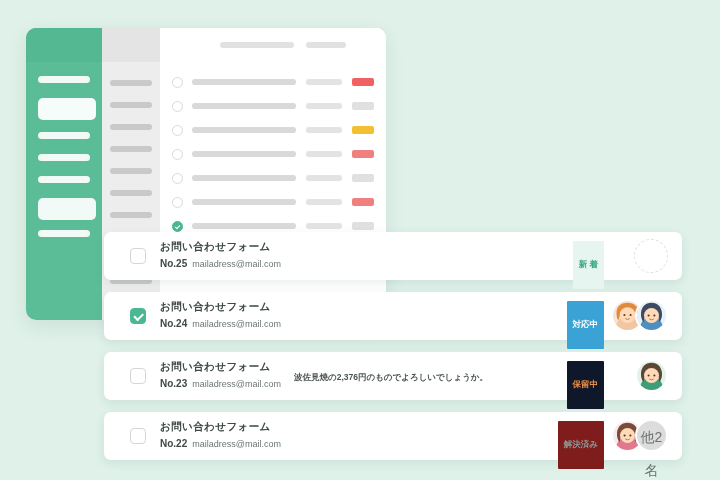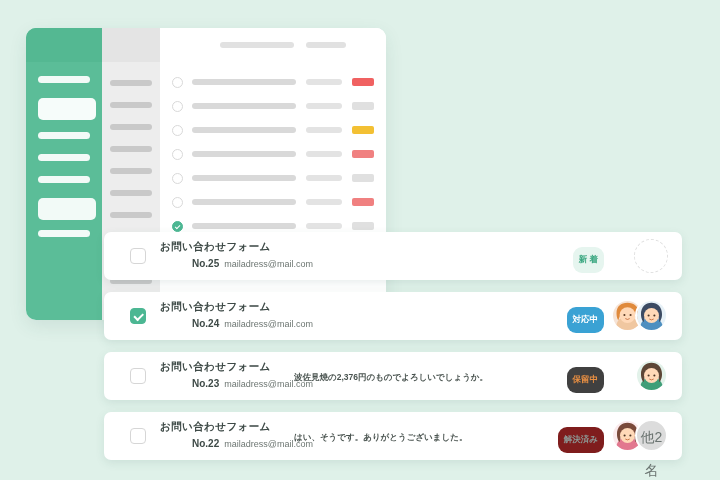--- a/index.html
+++ b/index.html
@@ -230,48 +230,47 @@
     left: 56px;
     top: 26px;
     font-size: 9px;
     color: #6d7672;
   }
   .card .meta .no {
     font-weight: bold;
     color: #3e4a47;
     font-size: 10px;
     margin-right: 5px;
-    margin-left: 32px;
   }
   .card .preview {
     position: absolute;
     left: 190px;
     top: 10px;
     width: 254px;
     font-size: 8.5px;
     line-height: 14px;
     color: #4a5450;
   }
   .card .preview.single {
     top: 18px;
     font-weight: bold;
   }
   .card .status {
     position: absolute;
     right: 78px;
-    top: 15px;
+    top: 9px;
     font-size: 8.5px;
     font-weight: bold;
-    padding: 7px 6px;
-    border-radius: 9px;
+    padding: 18px 6px;
+    border-radius: 1px;
     white-space: nowrap;
   }
   .status.new { background: #e6f5ef; color: #38a67f; }
   .status.active { background: #3aa2d4; color: #ffffff; }
-  .status.hold { background: #404040; color: #e98f42; }
+  .status.hold { background: #0f172a; color: #e98f42; }
   .status.done { background: #7f1d1d; color: #8d9794; }
 
   .avatars {
     position: absolute;
     right: 14px;
     top: 7px;
     height: 34px;
   }
   .av {
     position: absolute;
@@ -476,21 +475,20 @@
         </div>
       </div>
     </div>
 
     <div class="card">
       <div class="check"></div>
       <div class="subject">お問い合わせフォーム</div>
       <div class="meta">
         <span class="no">No.22</span><span>mailadress@mail.com</span>
       </div>
-      <div class="preview single">はい、そうです。ありがとうございました。</div>
       <div class="status done">解決済み</div>
       <div class="avatars">
         <div class="av a2">
           <svg class="face" viewBox="0 0 33 33">
             <rect width="33" height="33" fill="#fbeaec"></rect>
             <circle cx="16.5" cy="31" r="13" fill="#e2788f"></circle>
             <path d="M4.5 15c0-8 5-13 12-13s12 5 12 13c0 6-3 9-3 9l-2-9-14 1-2 8s-3-3-3-9z" fill="#7a4a3a"></path>
             <circle cx="16.5" cy="16.5" r="8.5" fill="#ffd9b8"></circle>
             <circle cx="13.2" cy="16.5" r="1.2" fill="#4b3524"></circle>
             <circle cx="19.8" cy="16.5" r="1.2" fill="#4b3524"></circle>

